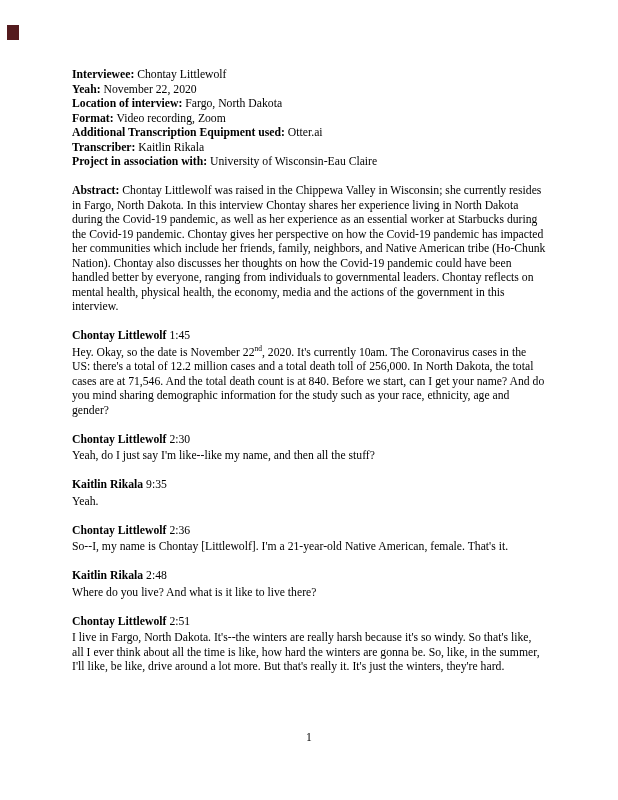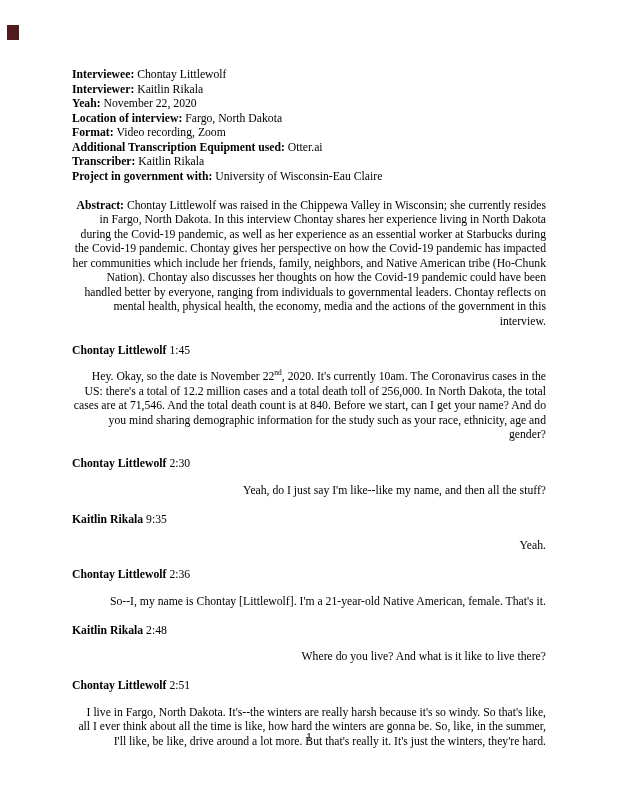--- a/index.html
+++ b/index.html
@@ -36,22 +36,22 @@
   }
   .b {
     font-weight: bold;
   }
   .meta-line .b,
   .speaker-line .b,
   .para .b {
     margin-right: 0.25em;
   }
   .para, .speech {
-    margin-top: 12px;
-    text-align: right;
+    margin-top: 2px;
+    text-align: left;
   }
   sup.ord {
     font-size: 7.5px;
     line-height: 0;
     vertical-align: super;
   }
   .page-number {
     position: absolute;
     top: 731px;
     left: 0;
@@ -63,27 +63,26 @@
 <body>
 
 <div class="page">
 
   <div class="page-marker" style="background: rgb(84, 27, 30);"></div>
 
   <div class="content">
 
     <div class="metadata">
       <div class="meta-line"><span class="b">Interviewee:</span><span>Chontay Littlewolf</span></div>
-      <div class="meta-line"><span class="b">Interviewer:</span><span>Kaitlin Rikala</span></div>
       <div class="meta-line"><span class="b">Yeah:</span><span>November 22, 2020</span></div>
       <div class="meta-line"><span class="b">Location of interview:</span><span>Fargo, North Dakota</span></div>
       <div class="meta-line"><span class="b">Format:</span><span>Video recording, Zoom</span></div>
       <div class="meta-line"><span class="b">Additional Transcription Equipment used:</span><span>Otter.ai</span></div>
       <div class="meta-line"><span class="b">Transcriber:</span><span>Kaitlin Rikala</span></div>
-      <div class="meta-line"><span class="b">Project in government with:</span><span>University of Wisconsin-Eau Claire</span></div>
+      <div class="meta-line"><span class="b">Project in association with:</span><span>University of Wisconsin-Eau Claire</span></div>
     </div>
 
     <p class="para"><span class="b">Abstract:</span><span>Chontay Littlewolf was raised in the Chippewa Valley in Wisconsin; she currently resides in Fargo, North Dakota. In this interview Chontay shares her experience living in North Dakota during the Covid-19 pandemic, as well as her experience as an essential worker at Starbucks during the Covid-19 pandemic. Chontay gives her perspective on how the Covid-19 pandemic has impacted her communities which include her friends, family, neighbors, and Native American tribe (Ho-Chunk Nation). Chontay also discusses her thoughts on how the Covid-19 pandemic could have been handled better by everyone, ranging from individuals to governmental leaders. Chontay reflects on mental health, physical health, the economy, media and the actions of the government in this interview.</span></p>
 
     <div class="entry">
       <div class="speaker-line"><span class="b">Chontay Littlewolf</span><span>1:45</span></div>
       <div class="speech"><span>Hey. Okay, so the date is November 22</span><sup class="ord">nd</sup><span>, 2020. It's currently 10am. The Coronavirus cases in the US: there's a total of 12.2 million cases and a total death toll of 256,000. In North Dakota, the total cases are at 71,546. And the total death count is at 840. Before we start, can I get your name? And do you mind sharing demographic information for the study such as your race, ethnicity, age and gender?</span></div>
     </div>
 
     <div class="entry">

